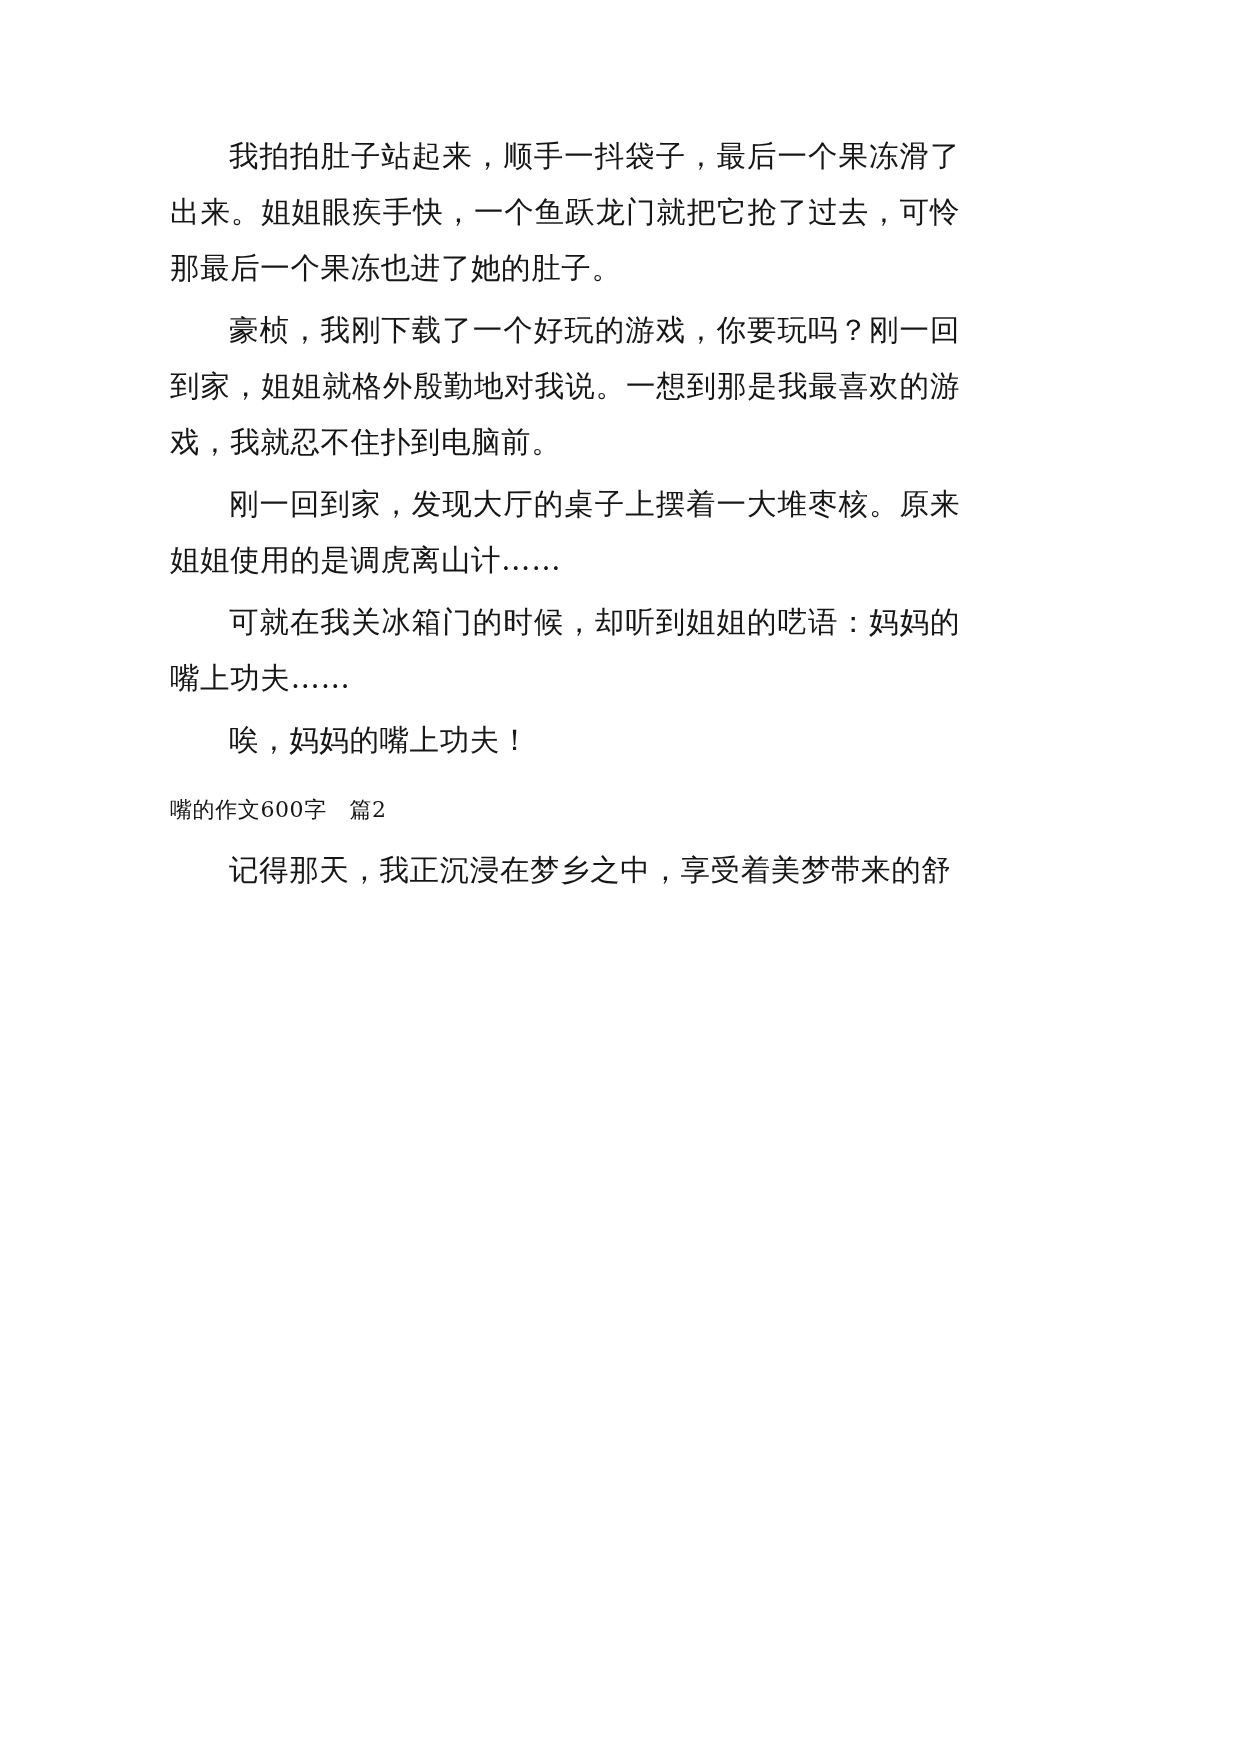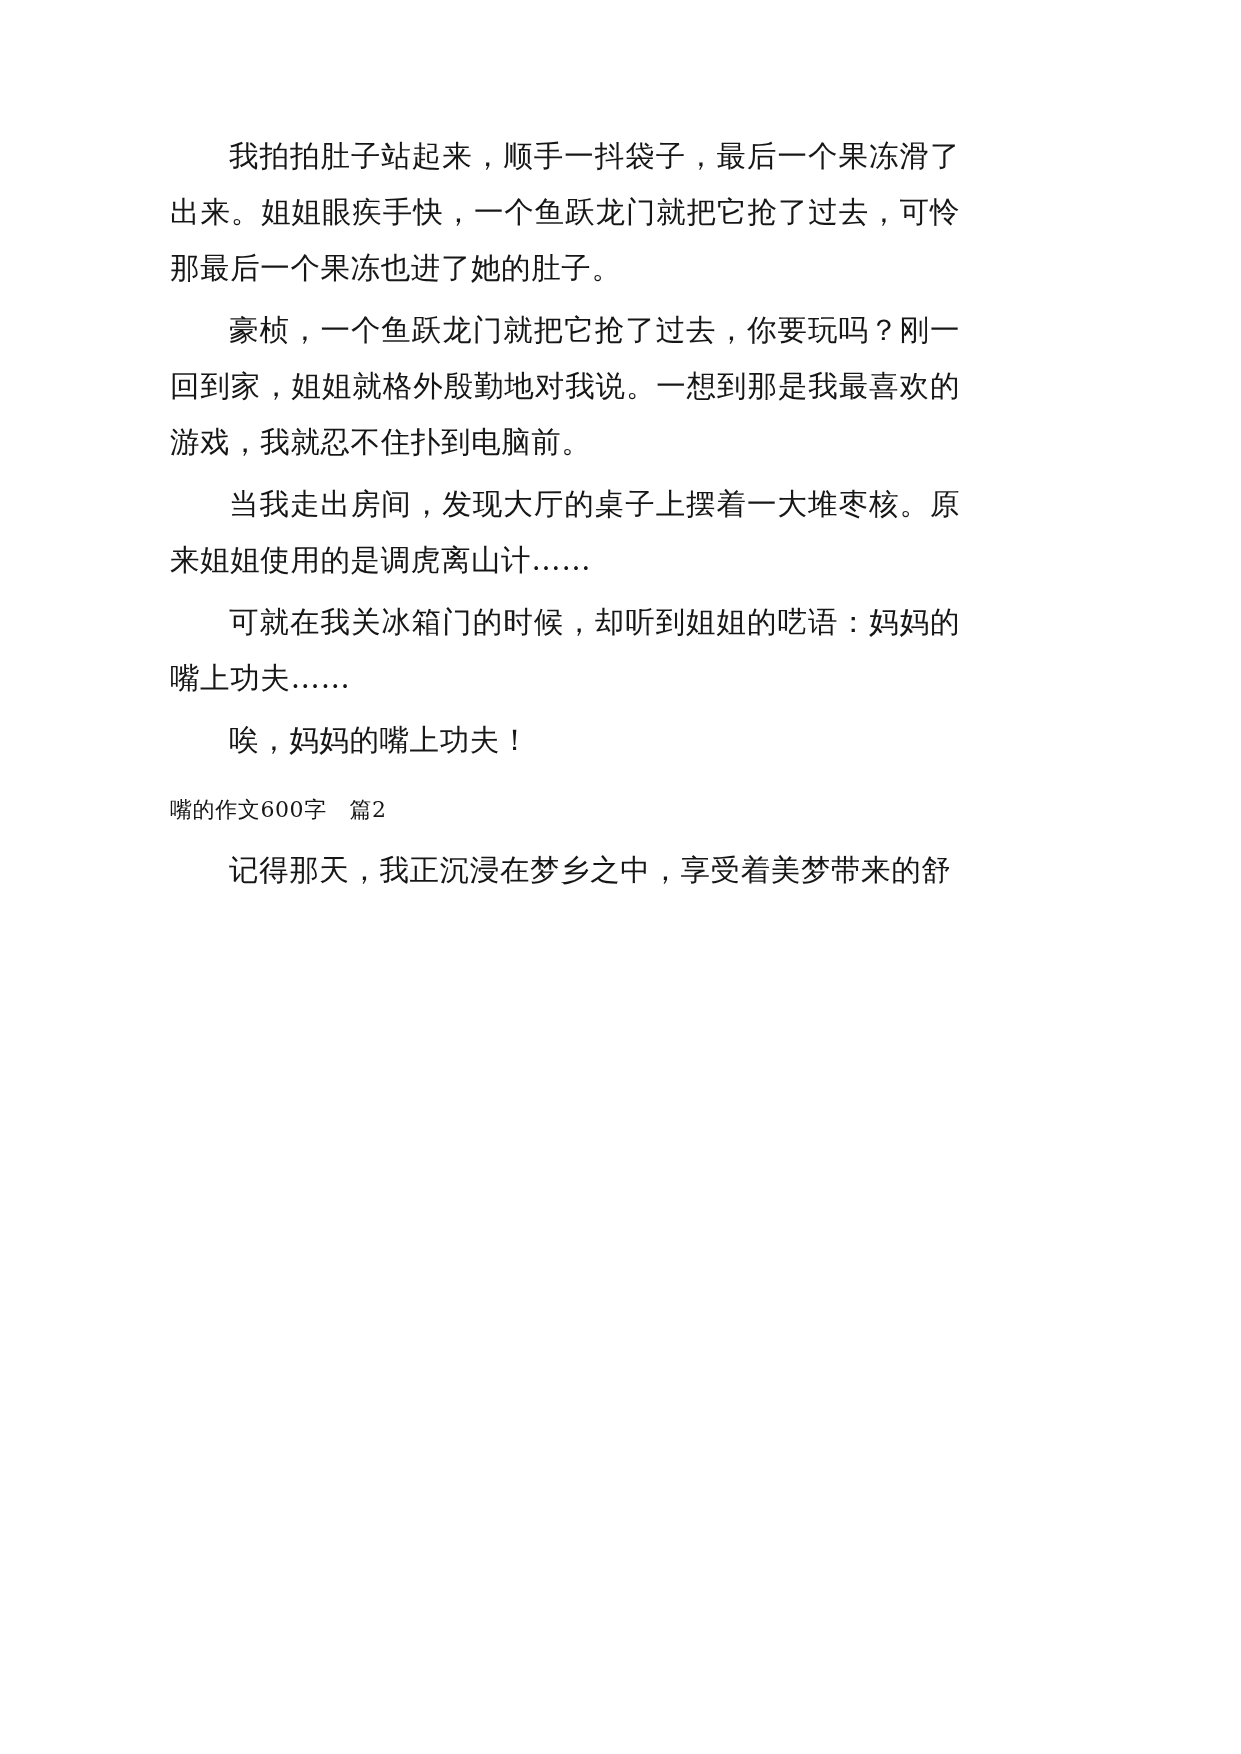--- a/index.html
+++ b/index.html
@@ -44,20 +44,20 @@
   p.tight {
     margin-bottom: 2px;
   }
 </style>
 </head>
 <body>
 
 <div class="page">
   <div class="content">
     <p class="para">我拍拍肚子站起来，顺手一抖袋子，最后一个果冻滑了出来。姐姐眼疾手快，一个鱼跃龙门就把它抢了过去，可怜那最后一个果冻也进了她的肚子。</p>
-    <p class="para">豪桢，一个鱼跃龙门就把它抢了过去，你要玩吗？刚一回到家，姐姐就格外殷勤地对我说。一想到那是我最喜欢的游戏，我就忍不住扑到电脑前。</p>
-    <p class="para">当我走出房间，发现大厅的桌子上摆着一大堆枣核。原来姐姐使用的是调虎离山计……</p>
+    <p class="para">豪桢，我刚下载了一个好玩的游戏，你要玩吗？刚一回到家，姐姐就格外殷勤地对我说。一想到那是我最喜欢的游戏，我就忍不住扑到电脑前。</p>
+    <p class="para">刚一回到家，发现大厅的桌子上摆着一大堆枣核。原来姐姐使用的是调虎离山计……</p>
     <p class="para">可就在我关冰箱门的时候，却听到姐姐的呓语：妈妈的嘴上功夫……</p>
     <p class="para tight">唉，妈妈的嘴上功夫！</p>
     <p class="heading">嘴的作文600字　篇2</p>
     <p class="para">记得那天，我正沉浸在梦乡之中，享受着美梦带来的舒</p>
   </div>
 </div>
 
 </body></html>

